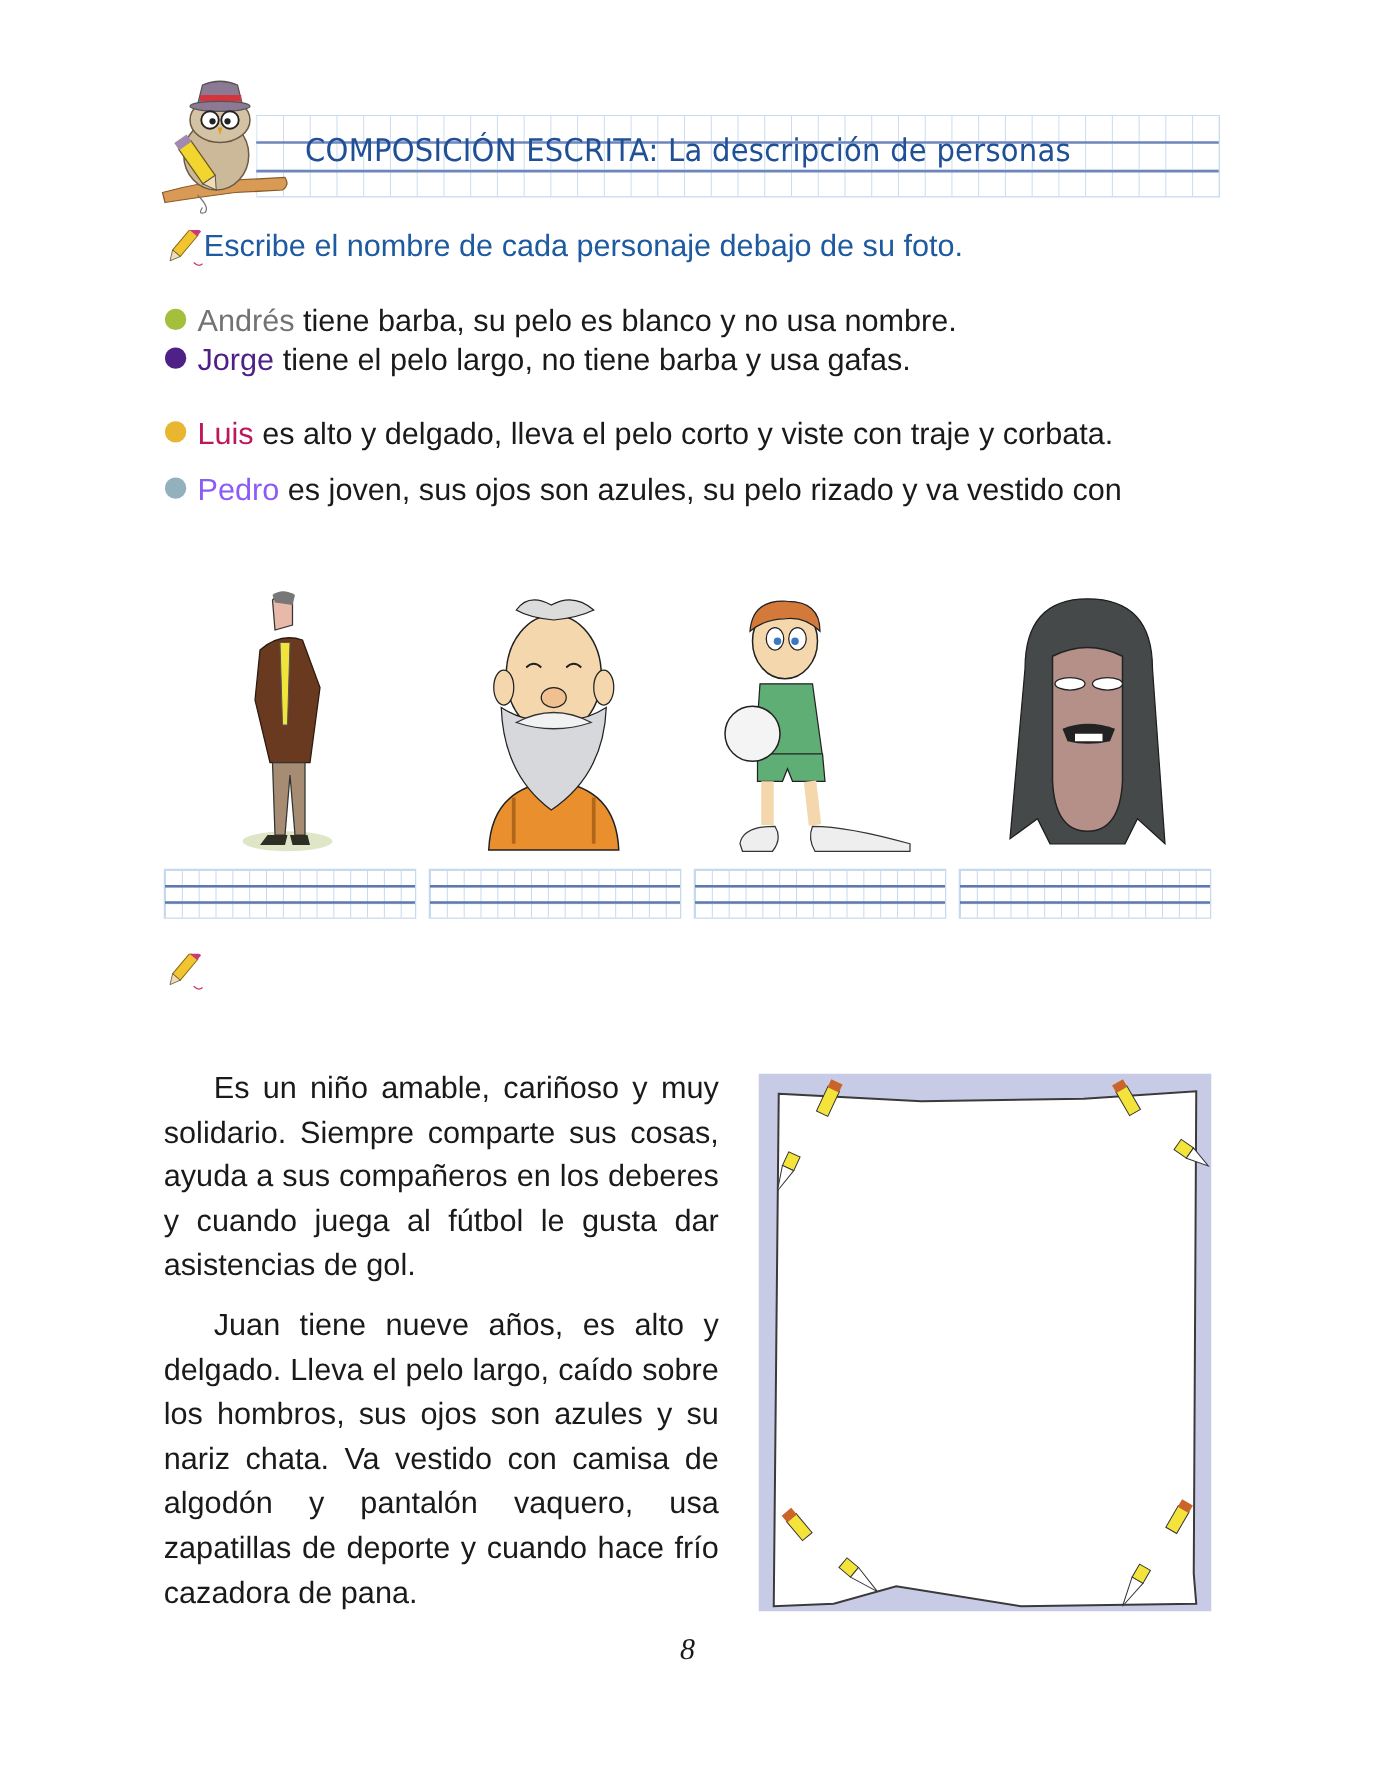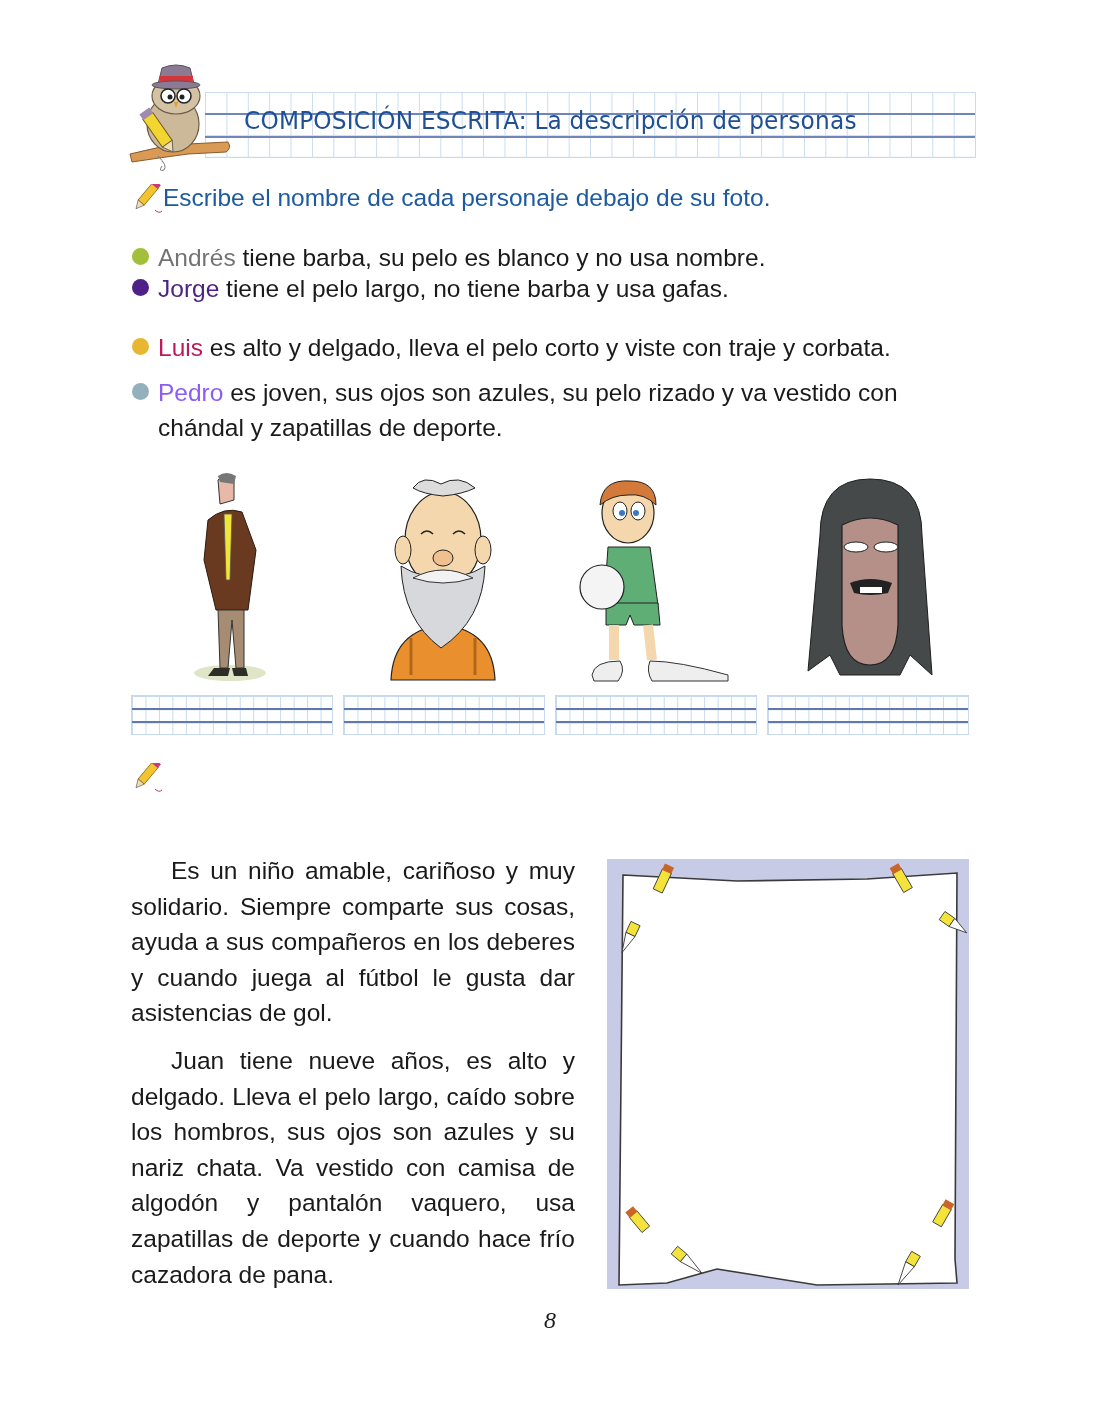--- a/index.html
+++ b/index.html
@@ -101,21 +101,20 @@
   <span class="dot" style="background:#a3bf3b"></span><span style="color:#737373">Andrés</span><span> tiene barba, su pelo es blanco y no usa nombre.</span>
 </div>
 <div class="clue" style="top:271px">
   <span class="dot" style="background:#4e2187"></span><span style="color:#4e2187">Jorge</span><span> tiene el pelo largo, no tiene barba y usa gafas.</span>
 </div>
 <div class="clue" style="top:330px">
   <span class="dot" style="background:#e9b632"></span><span style="color:#be185d">Luis</span><span> es alto y delgado, lleva el pelo corto y viste con traje y corbata.</span>
 </div>
 <div class="clue" style="top:375px">
   <span class="dot" style="background:#93b1bd"></span><span style="color:#8b5cf6">Pedro</span><span> es joven, sus ojos son azules, su pelo rizado y va vestido con</span>
-  <span class="cont">chándal y zapatillas de deporte.</span>
 </div>
 
 <svg class="figure" style="left:190px; top:470px" width="80" height="215" viewBox="0 0 80 215">
   <ellipse cx="40" cy="203" rx="36" ry="8" fill="#dfe6c8"></ellipse>
   <path d="M28 10 Q36 2 44 8 L44 30 L30 34 Z" fill="#e8b8a8" stroke="#333" stroke-width="1"></path>
   <path d="M28 6 Q36 0 46 6 L44 14 L30 12 Z" fill="#777"></path>
   <path d="M18 50 Q34 36 52 42 L66 80 L58 140 L26 140 L14 90 Z" fill="#6a3a20" stroke="#2a1a10" stroke-width="1"></path>
   <path d="M34 44 L42 44 L40 110 L36 110 Z" fill="#f1e43a" stroke="#555" stroke-width="0.8"></path>
   <path d="M28 140 L54 140 L54 198 L46 198 L42 150 L38 198 L30 198 Z" fill="#a58c72" stroke="#333" stroke-width="1"></path>
   <path d="M24 198 L40 198 L38 206 L18 206 Z M42 198 L56 198 L58 206 L44 206 Z" fill="#2e2e24"></path>

